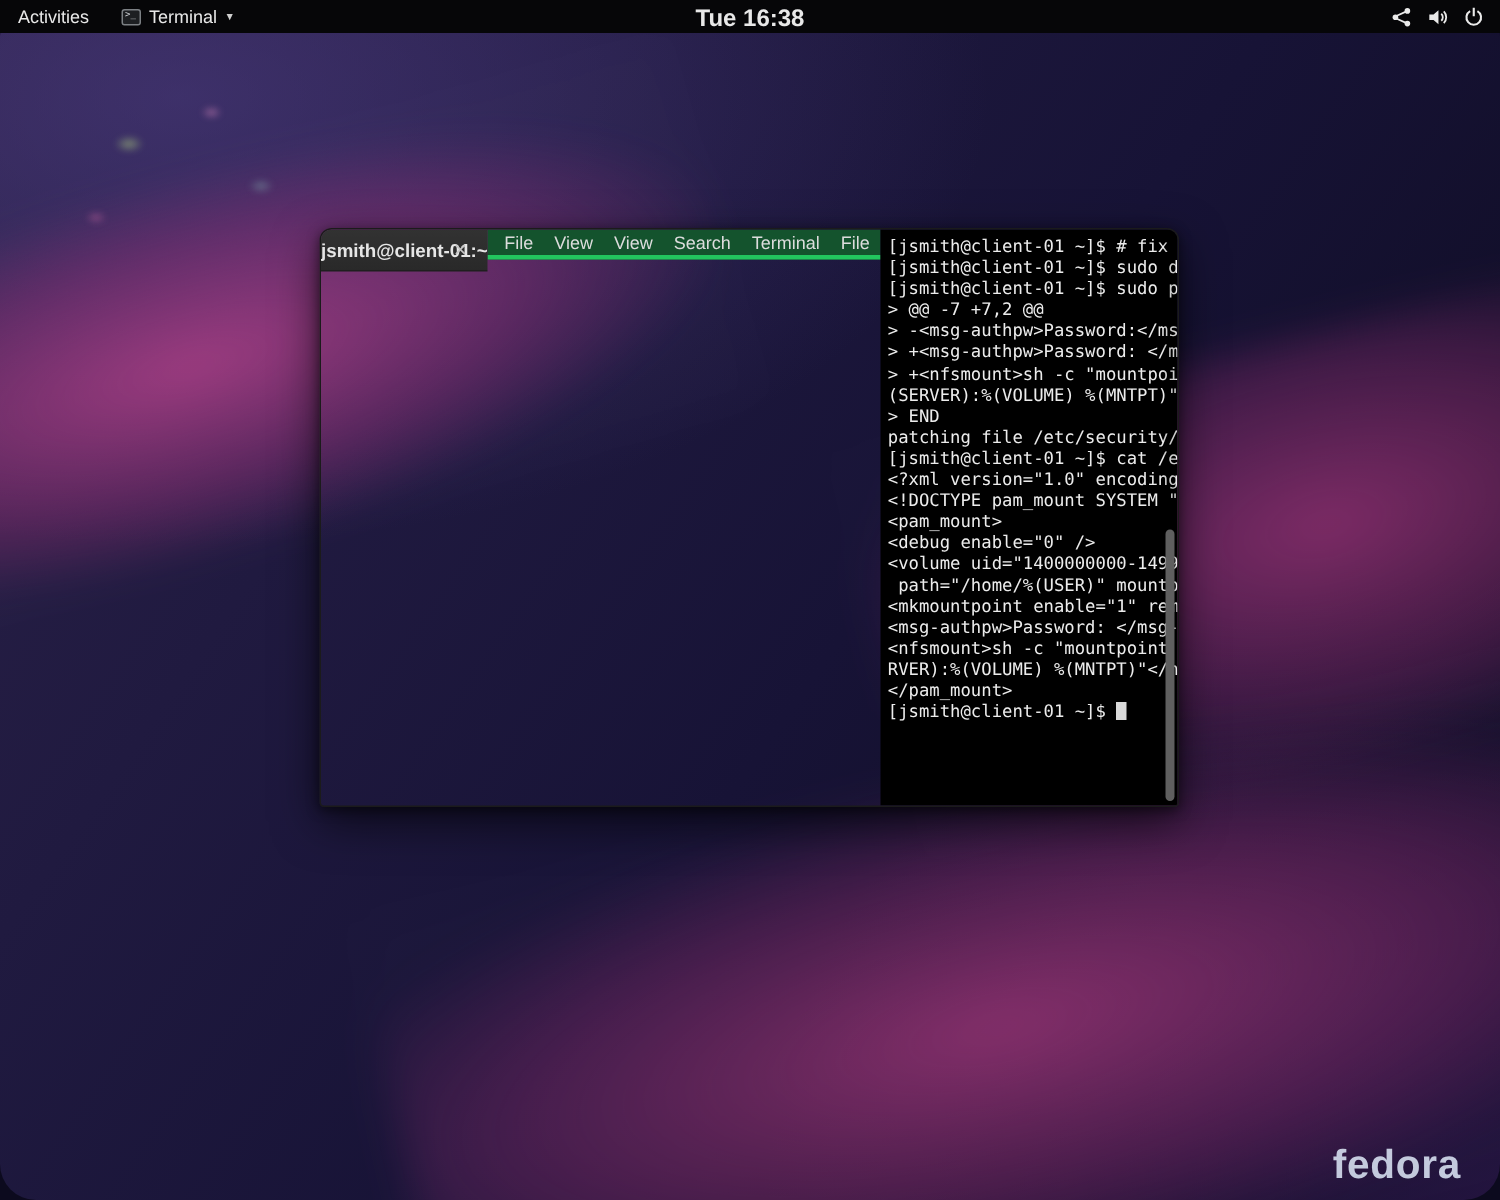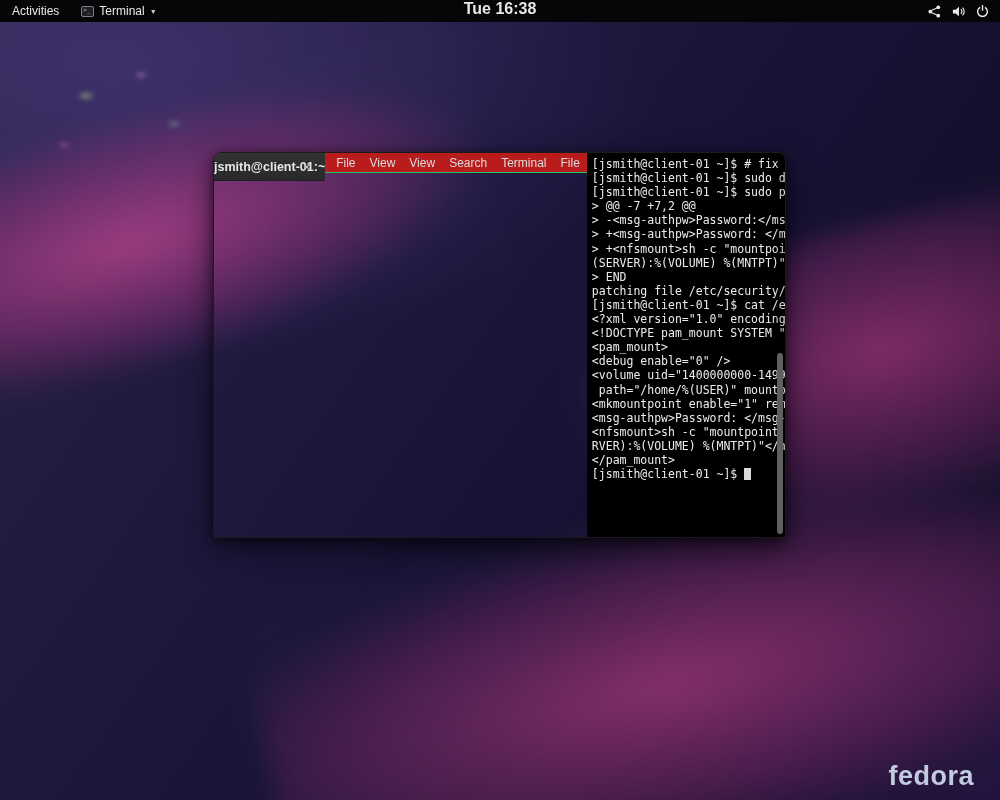--- a/index.html
+++ b/index.html
@@ -5,20 +5,21 @@
   * { margin: 0; padding: 0; box-sizing: border-box; }
   html, body { width: 1000px; height: 800px; overflow: hidden; background: #0c0a1e; }
   body { font-family: "Liberation Sans", sans-serif; position: relative; }
 
   
   .desktop { position: absolute; inset: 0; overflow: hidden;
     background:
       radial-gradient(900px 500px at 12% 8%, rgba(90,70,150,0.45), transparent 60%),
       radial-gradient(700px 600px at 100% 100%, rgba(40,22,70,0.8), transparent 70%),
       linear-gradient(125deg, #2a2148 0%, #201a40 28%, #171336 55%, #110e28 78%, #0d0b20 100%);
+    border-radius: 24px;
   }
   .streak { position: absolute; pointer-events: none; }
   .streak-left { left: -170px; top: 110px; width: 660px; height: 250px; transform: rotate(-16deg);
     background:
       repeating-linear-gradient(62deg, rgba(255,255,255,0.05) 0 1px, transparent 1px 8px),
       radial-gradient(ellipse at 45% 50%, rgba(229,73,156,0.6) 0%, rgba(180,50,130,0.35) 45%, transparent 72%);
     filter: blur(10px); }
   .streak-right { right: -140px; top: 230px; width: 560px; height: 280px; transform: rotate(-14deg);
     background:
       repeating-linear-gradient(118deg, rgba(255,255,255,0.05) 0 1px, transparent 1px 9px),
@@ -35,21 +36,21 @@
       radial-gradient(10px 6px at 55% 25%, rgba(240,150,200,0.5), transparent 70%),
       radial-gradient(12px 7px at 70% 60%, rgba(150,220,200,0.35), transparent 70%),
       radial-gradient(10px 6px at 20% 75%, rgba(240,120,180,0.4), transparent 70%);
     filter: blur(2px); }
 
   .fedora-logo { position: absolute; right: 26px; bottom: 8px; font-size: 27px; font-weight: 600;
     letter-spacing: 0.5px; color: #d5deef; opacity: 0.9; }
 
   
   .top-bar { position: absolute; left: 0; top: 0; width: 100%; height: 22px; background: #060608;
-    display: flex; align-items: flex-start; color: #e8e8e8; font-size: 12px; z-index: 30; }
+    display: flex; align-items: flex-end; color: #e8e8e8; font-size: 12px; z-index: 30; }
   .tb-left { display: flex; align-items: center; height: 100%; }
   .activities { padding: 0 12px; height: 100%; display: flex; align-items: center; cursor: pointer; }
   .app-menu { display: flex; align-items: center; gap: 5px; padding: 0 10px; height: 100%; cursor: pointer; }
   .app-menu-icon { width: 13px; height: 11px; background: #1d1f22; border: 1px solid #7c8084; border-radius: 2px;
     position: relative; }
   .app-menu-icon::after { content: ">_"; position: absolute; left: 1px; top: -1px; font-size: 6px; color: #cfd2d6;
     font-family: "DejaVu Sans Mono", monospace; }
   .app-menu .caret { font-size: 7px; color: #cfcfcf; }
   .clock { position: absolute; left: 50%; transform: translateX(-50%); font-weight: 700; font-size: 16px; cursor: pointer; }
   .tray { position: absolute; right: 10px; top: 0; height: 22px; display: flex; align-items: center; gap: 9px; cursor: pointer; }
@@ -57,22 +58,22 @@
 
   
   .terminal-window { position: absolute; left: 213px; top: 152px; width: 573px; height: 386px;
     border-radius: 8px 8px 3px 3px; box-shadow: 0 10px 30px rgba(0,0,0,0.6), 0 2px 8px rgba(0,0,0,0.5);
     display: flex; flex-direction: row; overflow: hidden; z-index: 20; border: 1px solid #1b1b1b; }
   .titlebar { height: 28px; background: linear-gradient(#323232, #292929); border-bottom: 1px solid #1f1f1f;
     position: relative; display: flex; align-items: center; justify-content: center; flex: 0 0 auto; }
   .titlebar .title { color: #e6e6e6; font-size: 12.5px; font-weight: 700; }
   .close-btn { position: absolute; right: 10px; top: 0; height: 100%; display: flex; align-items: center;
     color: #c4c4c4; font-size: 15px; cursor: pointer; padding: 0 4px; }
-  .menubar { height: 20px; background: #b91c1c; display: flex; padding-left: 4px;
-    flex: 0 0 auto; border-bottom: 1px solid #22c55e; }
+  .menubar { height: 20px; background: #14532d; display: flex; padding-left: 4px;
+    flex: 0 0 auto; border-bottom: 3px solid #22c55e; }
   .menubar .menu-item { color: #dcdcdc; font-size: 12px; padding: 0 7px; height: 100%; display: flex;
     align-items: center; cursor: pointer; }
   .terminal-content { flex: 1; background: #000000; position: relative; padding: 4px 12px 4px 5px; overflow: hidden; }
   .terminal-content pre { font-family: "DejaVu Sans Mono", monospace; font-size: 11.5px; line-height: 14.1px;
     color: #ececec; white-space: pre; }
   .cursor { display: inline-block; width: 7px; height: 12px; background: #dadada; vertical-align: -2px; }
   .scrollbar { position: absolute; right: 1px; top: 2px; bottom: 2px; width: 8px; background: rgba(0,0,0,0.12);
     border-radius: 4px; }
   .scrollbar .thumb { position: absolute; left: 1px; right: 1px; top: 52%; bottom: 1px; background: #5f5f5f;
     border-radius: 3px; cursor: pointer; }

